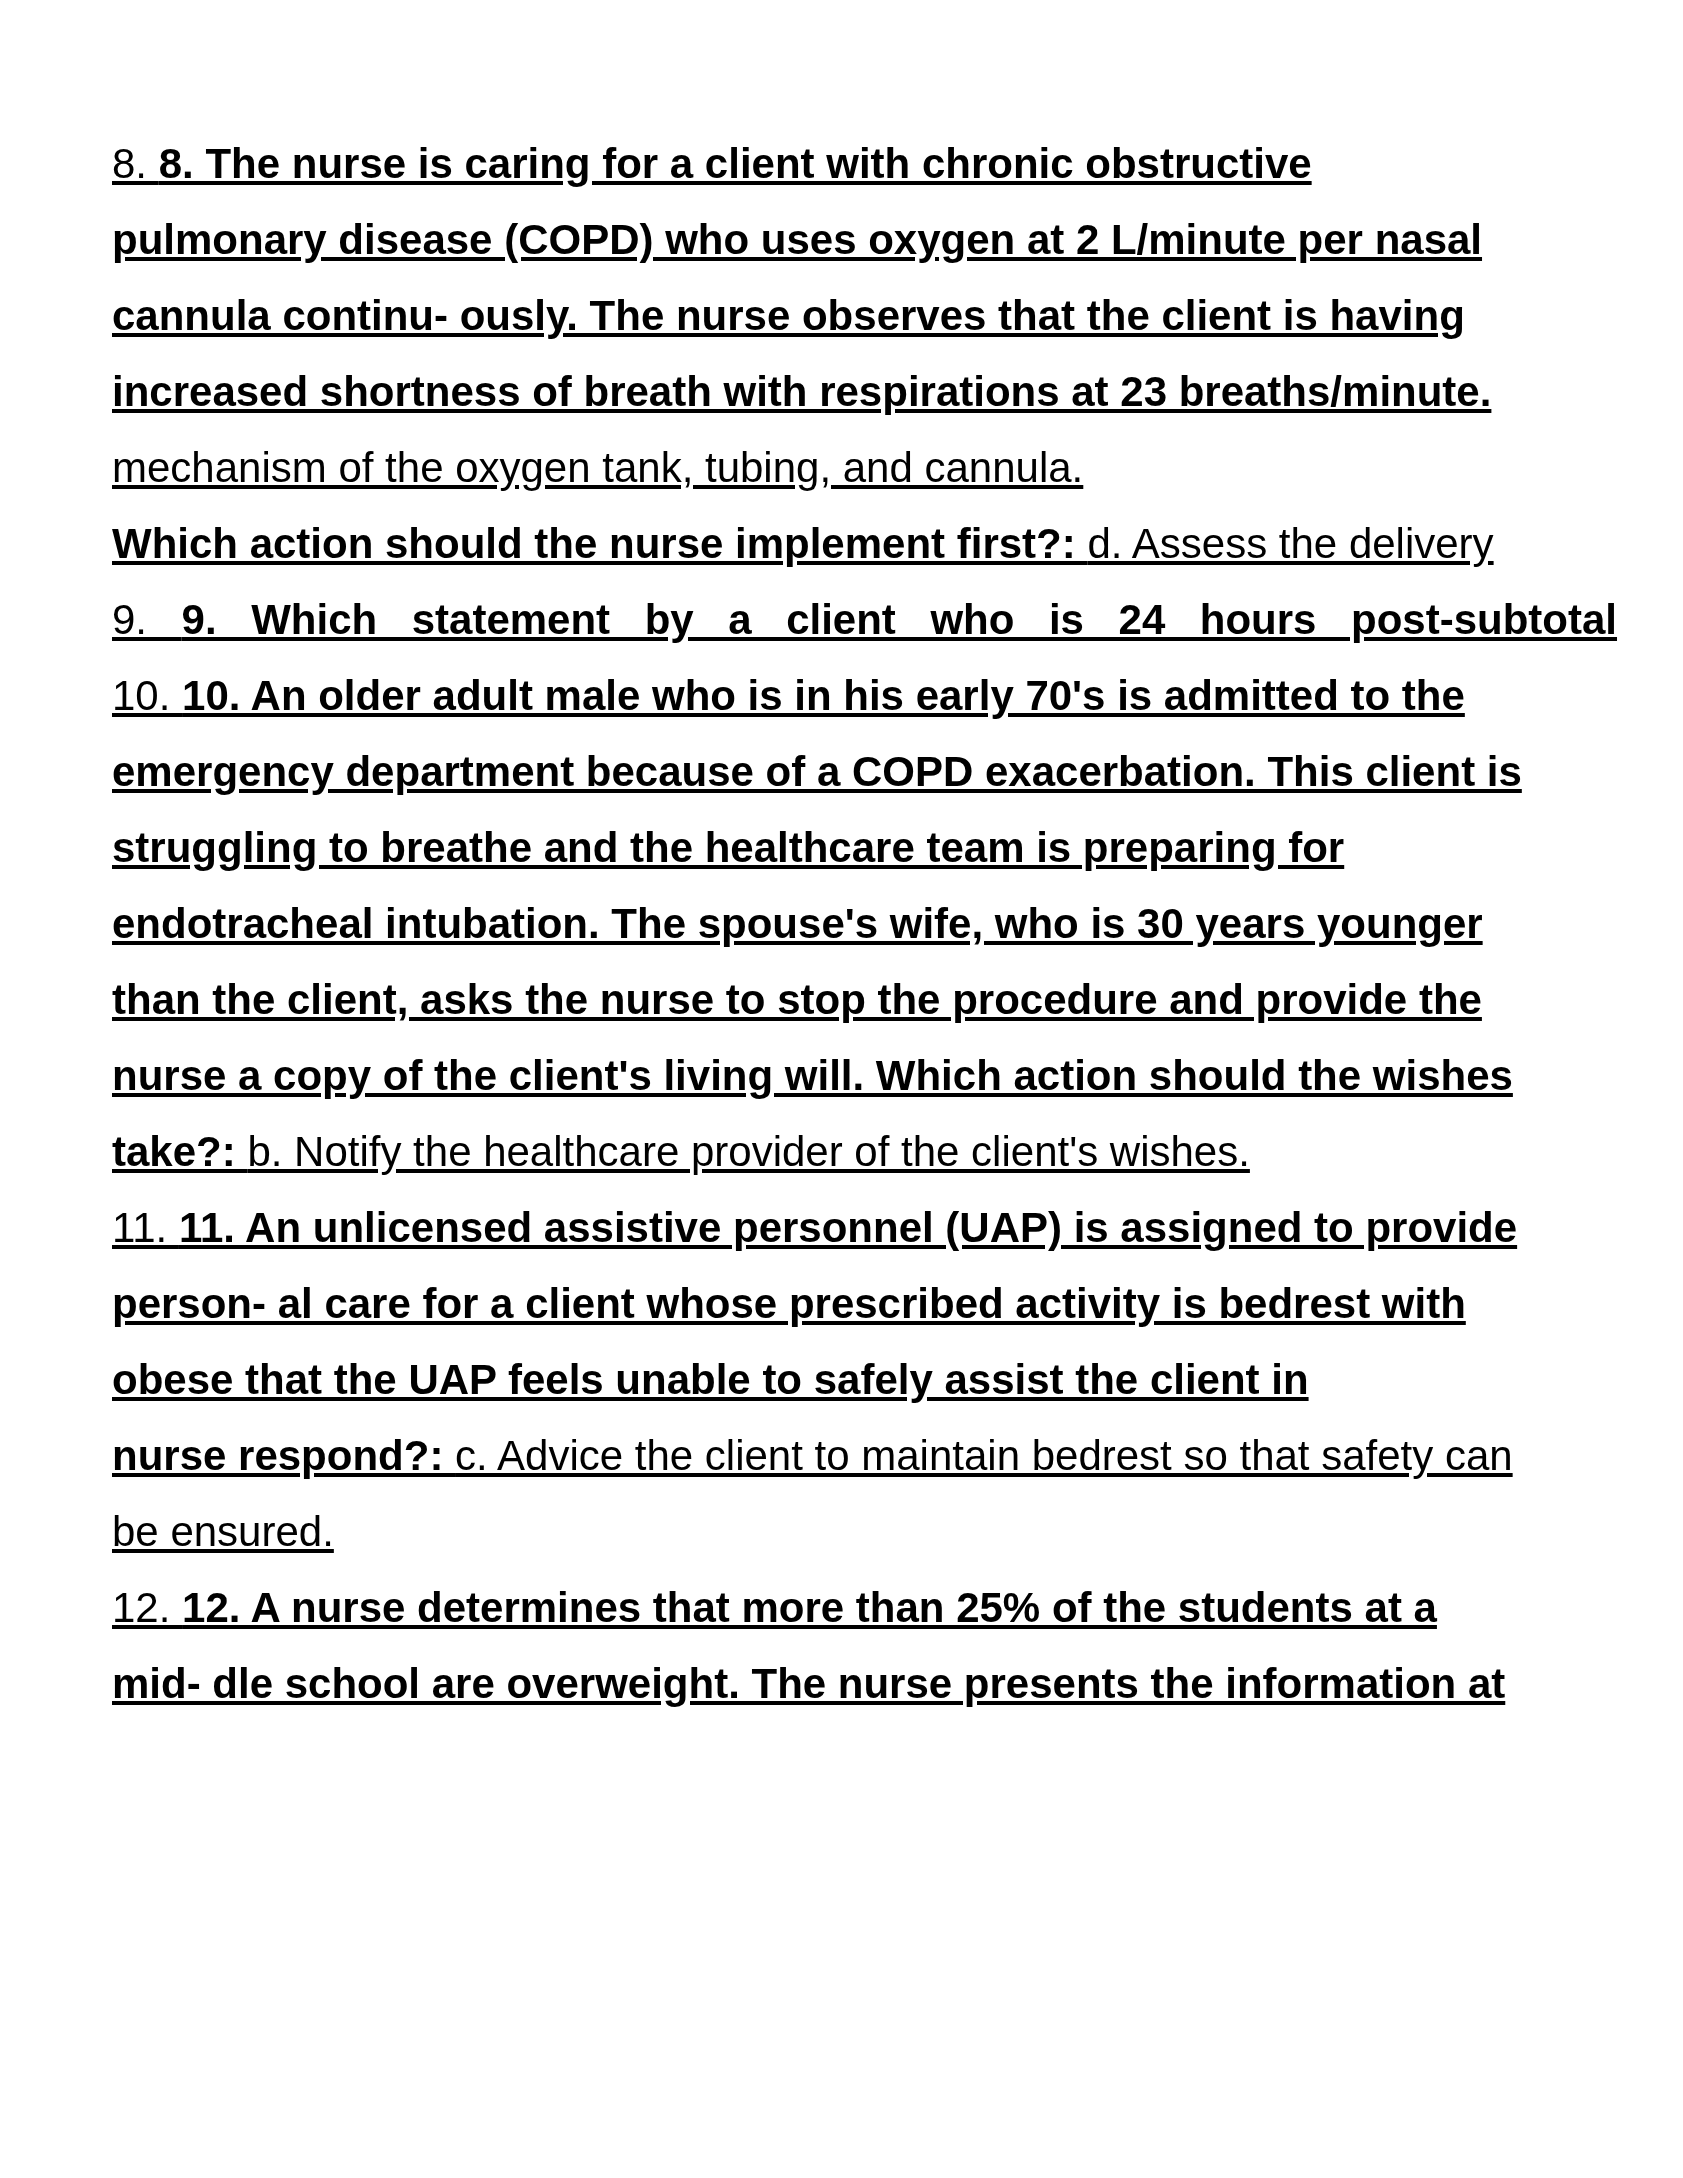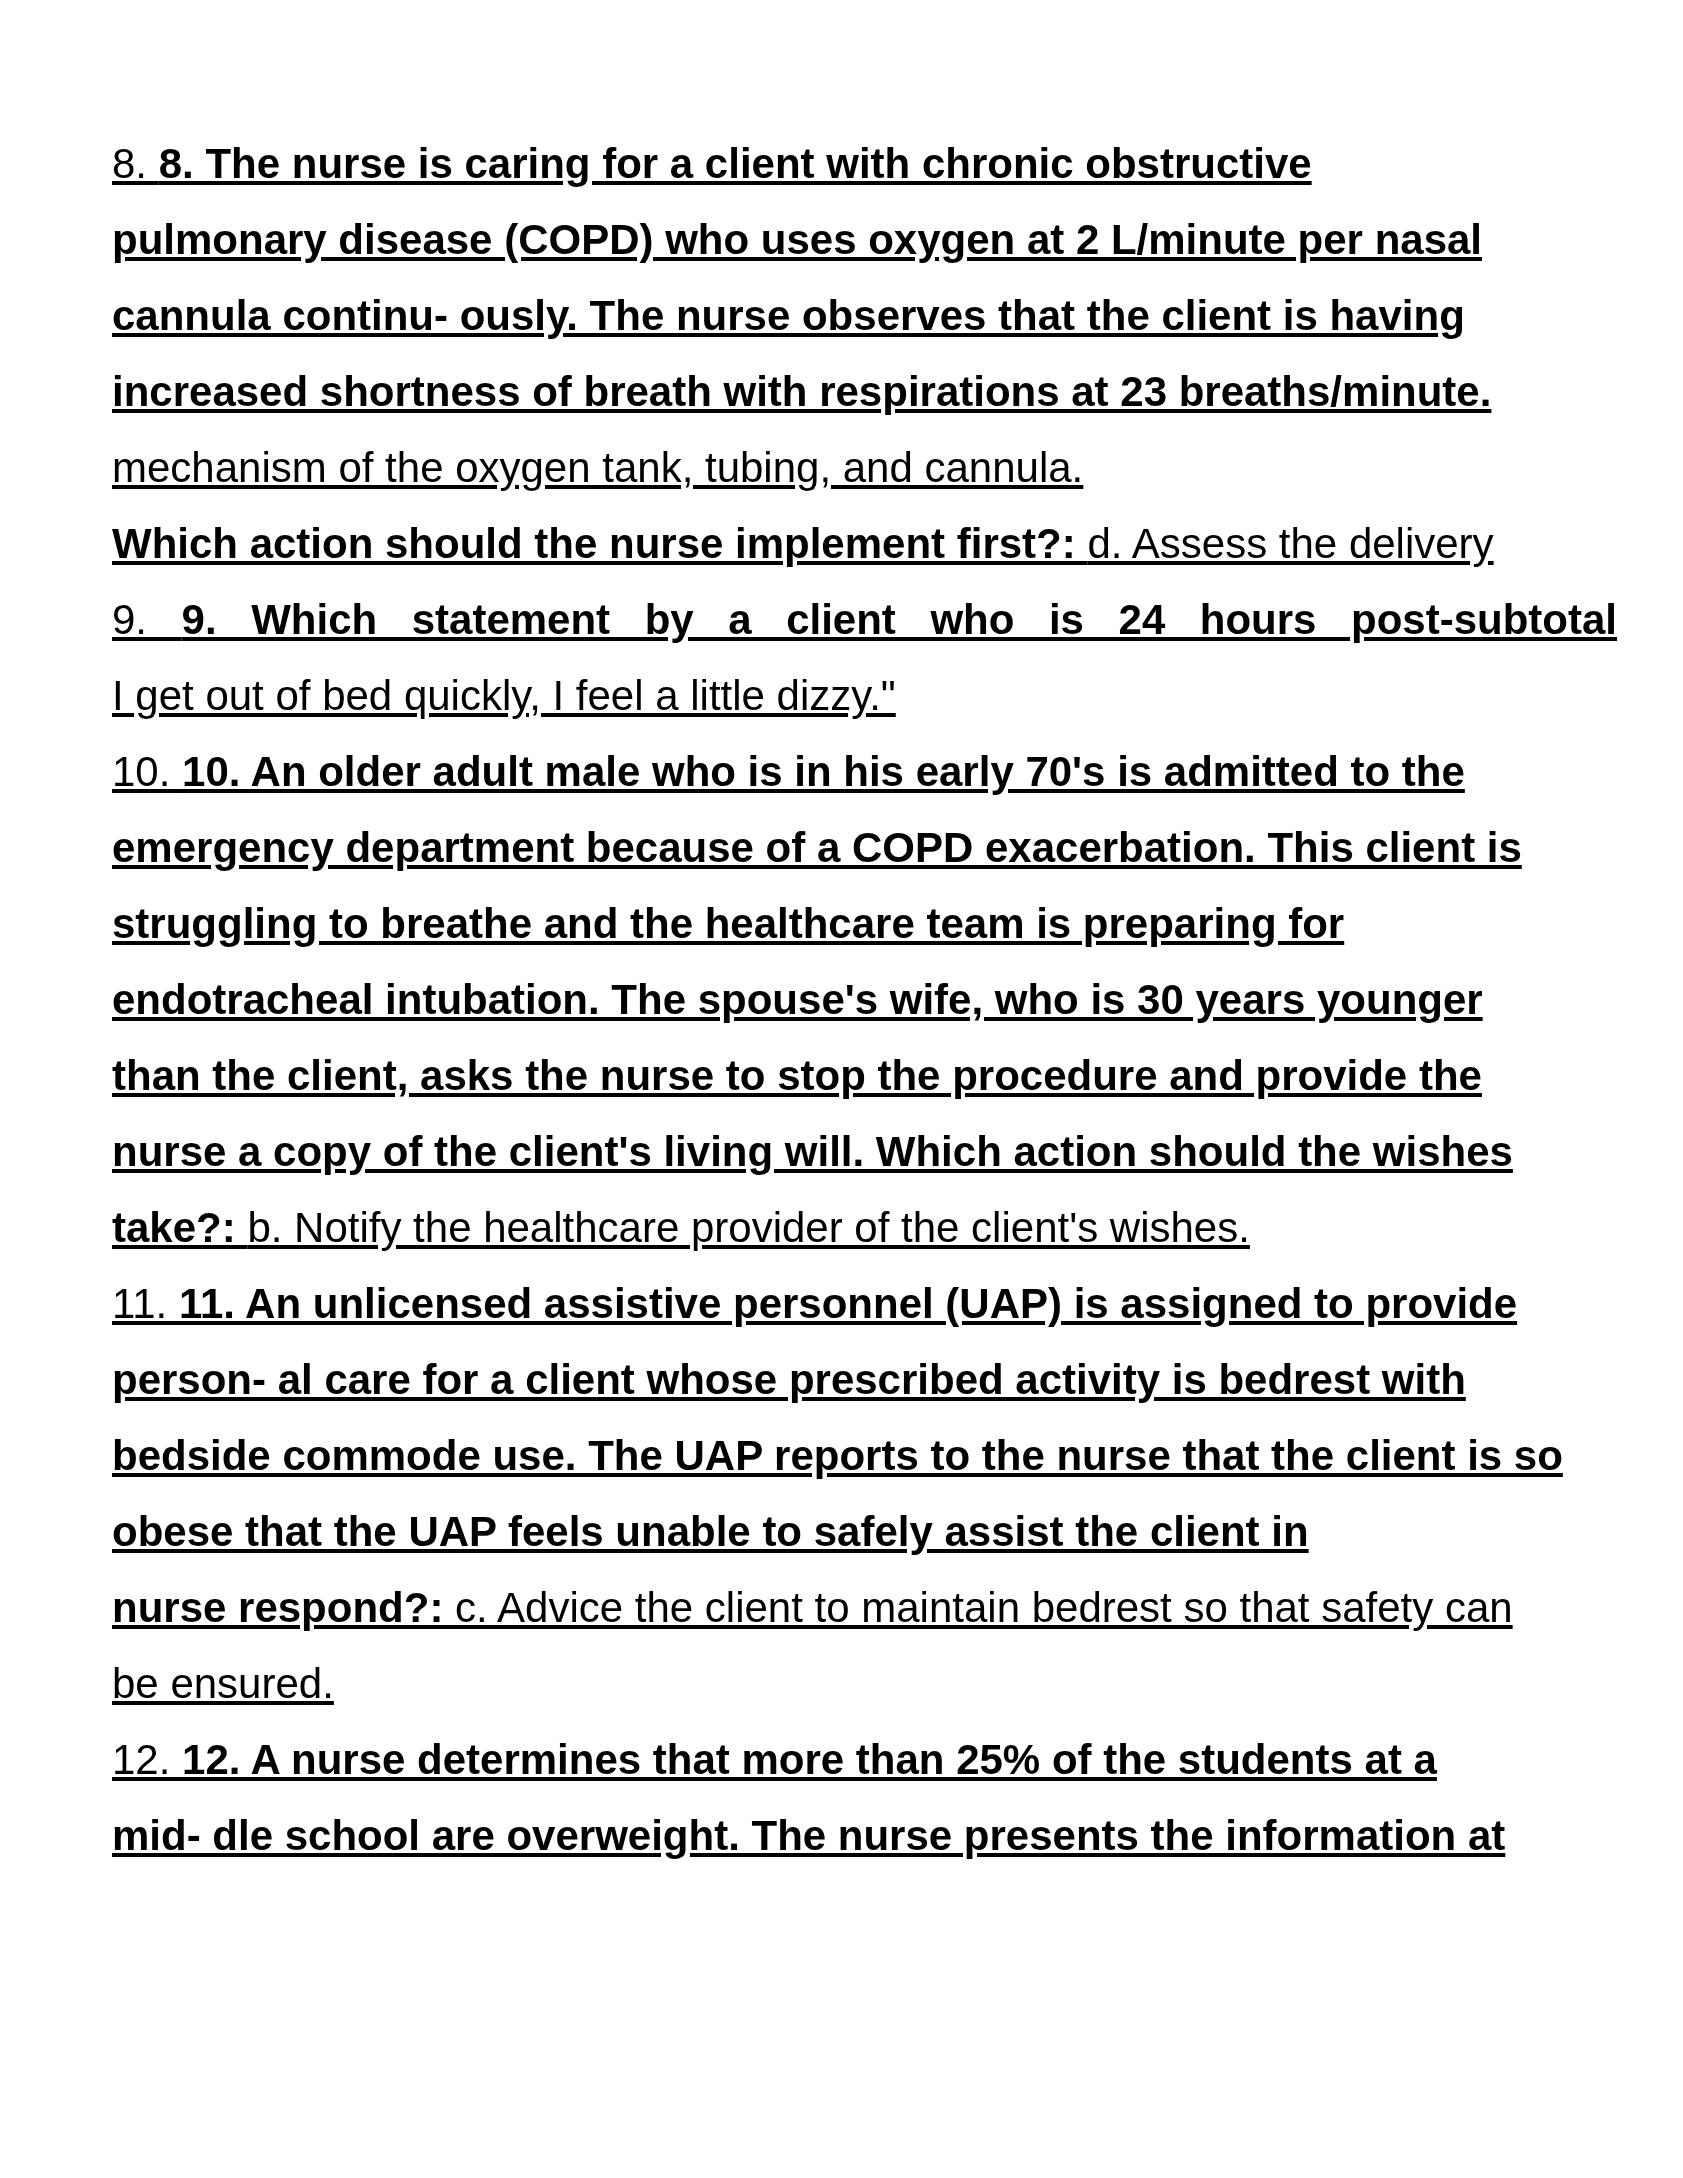--- a/index.html
+++ b/index.html
@@ -42,31 +42,29 @@
 
 <div class="page">
   <div class="doc">
       <div class="line"><span class="seg-list-number">8. </span><span class="seg-question">8. The nurse is caring for a client with chronic obstructive</span></div>
       <div class="line"><span class="seg-question">pulmonary disease (COPD) who uses oxygen at 2 L/minute per nasal</span></div>
       <div class="line"><span class="seg-question">cannula continu- ously. The nurse observes that the client is having</span></div>
       <div class="line"><span class="seg-question">increased shortness of breath with respirations at 23 breaths/minute.</span></div>
       <div class="line"><span class="seg-answer">mechanism of the oxygen tank, tubing, and cannula.</span></div>
       <div class="line"><span class="seg-question">Which action should the nurse implement first?: </span><span class="seg-answer">d. Assess the delivery</span></div>
       <div class="line justify"><span class="seg-list-number">9. </span><span class="seg-question">9. Which statement by a client who is 24 hours post-subtotal</span></div>
-      <div class="line"><span class="seg-answer">I get out of bed quickly, I feel a little dizzy."</span></div>
       <div class="line"><span class="seg-list-number">10. </span><span class="seg-question">10. An older adult male who is in his early 70's is admitted to the</span></div>
       <div class="line"><span class="seg-question">emergency department because of a COPD exacerbation. This client is</span></div>
       <div class="line"><span class="seg-question">struggling to breathe and the healthcare team is preparing for</span></div>
       <div class="line"><span class="seg-question">endotracheal intubation. The spouse's wife, who is 30 years younger</span></div>
       <div class="line"><span class="seg-question">than the client, asks the nurse to stop the procedure and provide the</span></div>
       <div class="line"><span class="seg-question">nurse a copy of the client's living will. Which action should the wishes</span></div>
       <div class="line"><span class="seg-question">take?: </span><span class="seg-answer">b. Notify the healthcare provider of the client's wishes.</span></div>
       <div class="line"><span class="seg-list-number">11. </span><span class="seg-question">11. An unlicensed assistive personnel (UAP) is assigned to provide</span></div>
       <div class="line"><span class="seg-question">person- al care for a client whose prescribed activity is bedrest with</span></div>
-      <div class="line"><span class="seg-question">bedside commode use. The UAP reports to the nurse that the client is so</span></div>
       <div class="line"><span class="seg-question">obese that the UAP feels unable to safely assist the client in</span></div>
       <div class="line"><span class="seg-question">nurse respond?: </span><span class="seg-answer">c. Advice the client to maintain bedrest so that safety can</span></div>
       <div class="line"><span class="seg-answer">be ensured.</span></div>
       <div class="line"><span class="seg-list-number">12. </span><span class="seg-question">12. A nurse determines that more than 25% of the students at a</span></div>
       <div class="line"><span class="seg-question">mid- dle school are overweight. The nurse presents the information at</span></div>
     </div>
 </div>
 
 
 </body></html>

